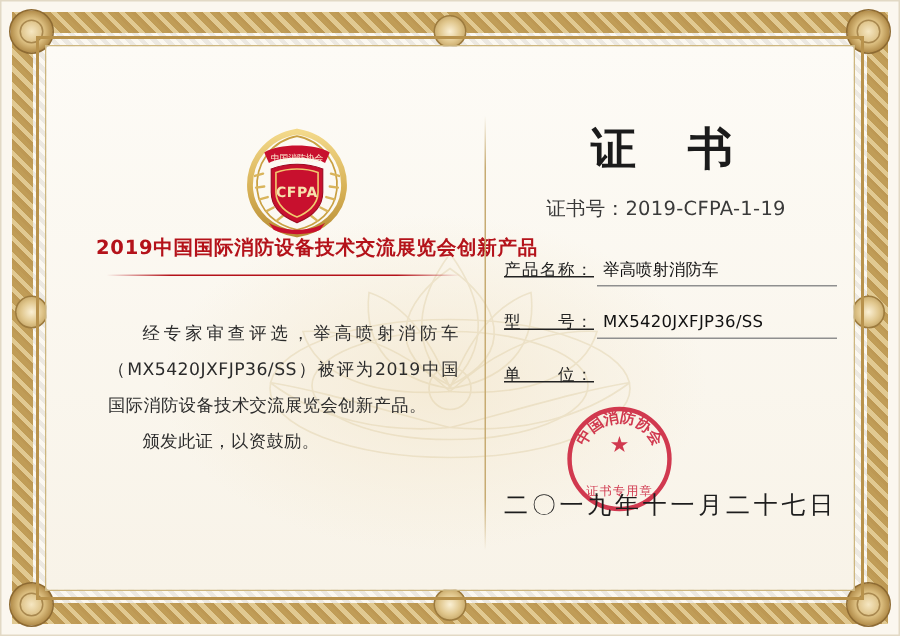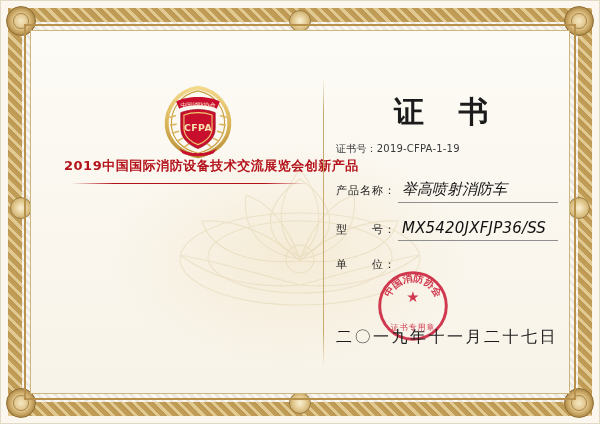--- a/index.html
+++ b/index.html
@@ -198,67 +198,67 @@
     top: 46px;
     width: 1px;
     height: 290px;
     background: linear-gradient(180deg, rgba(184,146,76,0) 0%, #c7ab72 12%, #c7ab72 88%, rgba(184,146,76,0) 100%);
   }
 
   
   .right-col {
     position: absolute;
     left: 305px;
-    top: 61px;
+    top: 49px;
     width: 222px;
     color: #1d1d1d;
   }
   .cert-heading {
     font-size: 30px;
     font-weight: bold;
     letter-spacing: 12px;
     color: #1b1b1b;
     padding-left: 58px;
     line-height: 40px;
   }
   .cert-no {
     margin-top: 10px;
-    font-size: 10px;
+    font-size: 13px;
     color: #3a3a3a;
-    text-align: left;
+    text-align: center;
     padding-right: 6px;
     letter-spacing: 0.2px;
   }
 
   .fields {
     margin-top: 24px;
   }
   .field-row {
     display: flex;
     align-items: baseline;
     margin-bottom: 16px;
     font-size: 11px;
     color: #1d1d1d;
   }
   .field-label {
     width: 62px;
     flex: 0 0 62px;
     letter-spacing: 1px;
     color: #222;
+    text-decoration: underline;
   }
   .field-value {
     flex: 1;
     border-bottom: 1px solid #8f8f8f;
     padding: 0 2px 3px 4px;
-    font-size: 15px;
+    font-size: 11px;
     color: #111;
     min-height: 14px;
     white-space: nowrap;
     overflow: hidden;
-    font-style: italic;
   }
   .field-value.mono {
     font-family: "DejaVu Sans", sans-serif;
     letter-spacing: 0.2px;
   }
 
   
   .seal {
     position: absolute;
     left: 345px;
@@ -350,20 +350,24 @@
       <path d="M50 34 C62 34 72 38 72 38 L72 58 C72 72 60 80 50 84 C40 80 28 72 28 58 L28 38 C28 38 38 34 50 34 Z" fill="#c8102e" stroke="#9c0c22" stroke-width="1"></path>
       <path d="M50 38 C60 38 68 41 68 41 L68 58 C68 69 58 76 50 79 C42 76 32 69 32 58 L32 41 C32 41 40 38 50 38 Z" fill="none" stroke="#f0c96f" stroke-width="1.4"></path>
       <text x="50" y="62" font-size="12" fill="#f7e3ae" text-anchor="middle" letter-spacing="0.5" font-family="'DejaVu Sans',sans-serif" font-weight="bold">CFPA</text>
 
       <path d="M26 84 C38 92 62 92 74 84 L70 90 C60 95 40 95 30 90 Z" fill="#c8102e"></path>
     </svg>
 
     <div class="left-col">
       <div class="award-title">2019中国国际消防设备技术交流展览会创新产品</div>
       <div class="title-rule"></div>
+      <div class="body-text">
+        <p class="indent">经专家审查评选，举高喷射消防车（MX5420JXFJP36/SS）被评为2019中国国际消防设备技术交流展览会创新产品。</p>
+        <p class="indent">颁发此证，以资鼓励。</p>
+      </div>
     </div>
 
     <div class="v-divider"></div>
 
     <div class="right-col">
       <div class="cert-heading">证 书</div>
       <div class="cert-no">
         <span>证书号：</span><span>2019-CFPA-1-19</span>
       </div>
 

